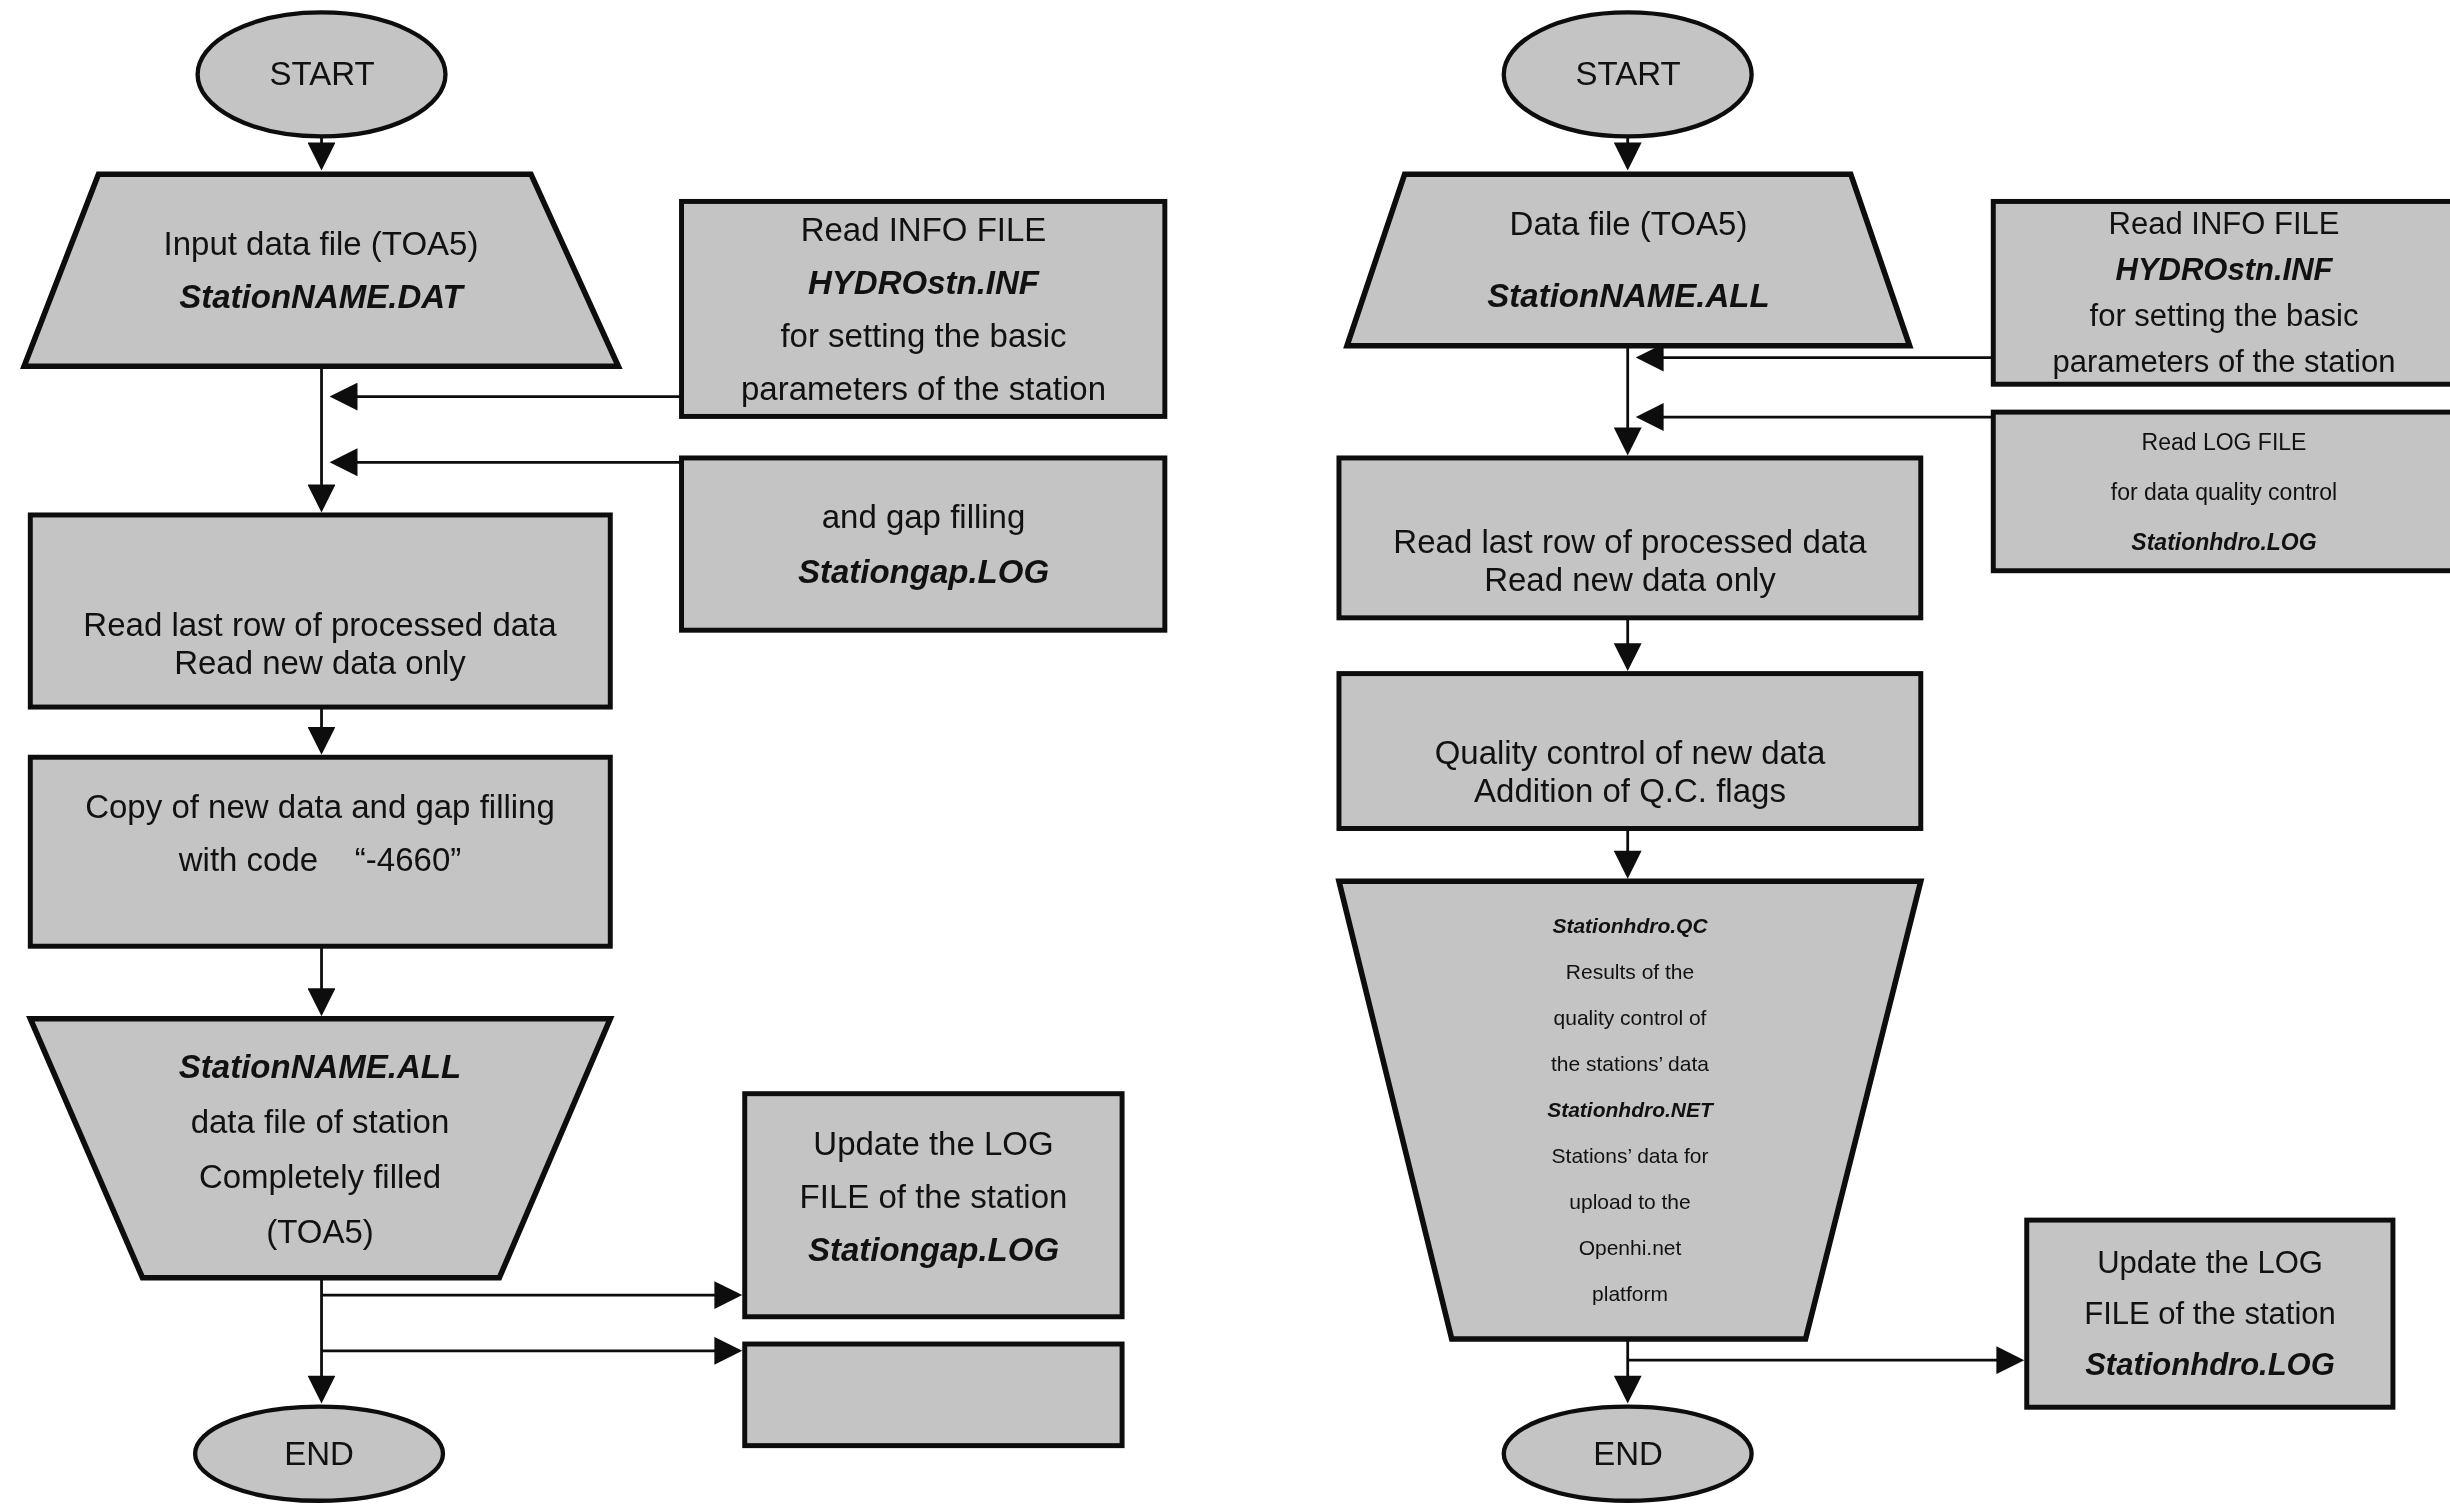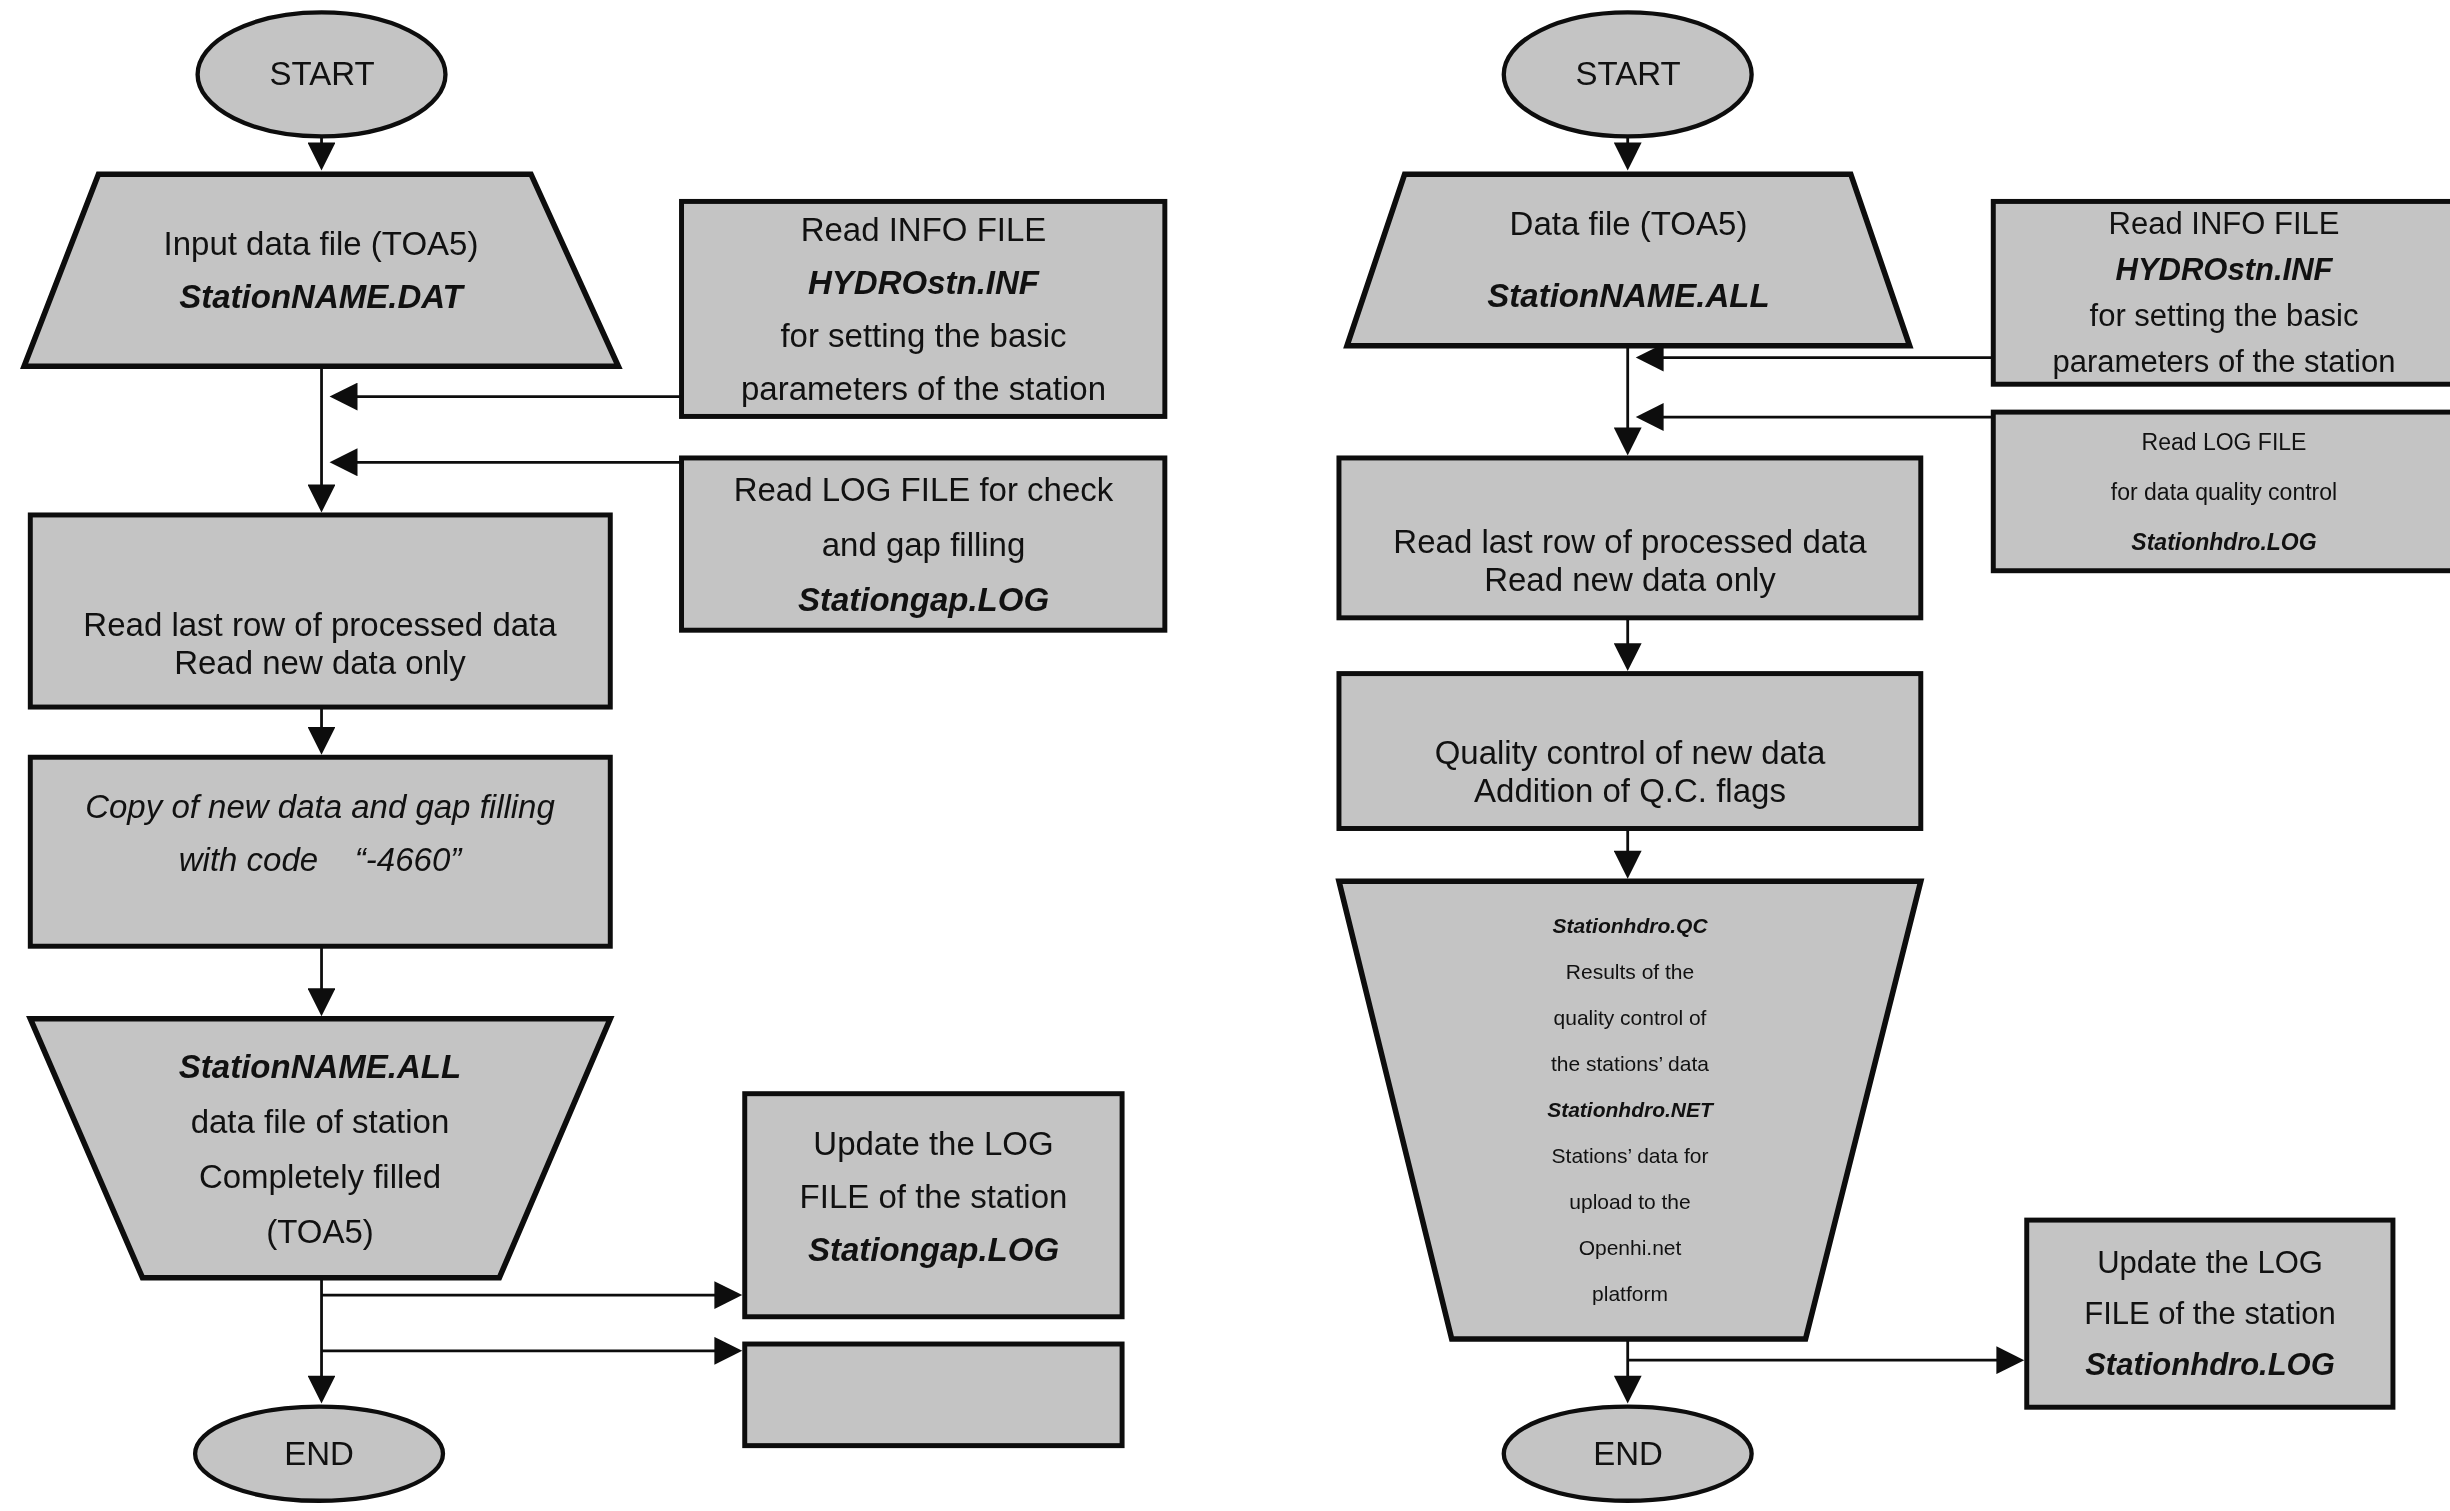--- a/index.html
+++ b/index.html
@@ -95,31 +95,30 @@
   </div>
 
   <div class="node-label" style="left:674px; top:201px; width:483px; height:215px; line-height:53px;">
     <span class="line">Read INFO FILE</span>
     <span class="line bi">HYDROstn.INF</span>
     <span class="line">for setting the basic</span>
     <span class="line">parameters of the station</span>
   </div>
 
   <div class="node-label" style="left:674px; top:458px; width:483px; height:172px; line-height:55px;">
-    <span class="line">Read LOG FILE for check</span>
     <span class="line">and gap filling</span>
     <span class="line bi">Stationgap.LOG</span>
   </div>
 
   <div class="node-label spread" style="left:22px; top:515px; width:580px; height:192px; padding:25px 12.4px;">
     <span class="line">Read last row of processed data</span>
     <span class="line">Read new data only</span>
   </div>
 
-  <div class="node-label" style="left:22px; top:757px; width:580px; height:189px; line-height:53px; padding-bottom:37px;font-style:italic;">
+  <div class="node-label" style="left:22px; top:757px; width:580px; height:189px; line-height:53px; padding-bottom:37px;">
     <span class="line">Copy of new data and gap filling</span>
     <span class="line">with code    “-4660”</span>
   </div>
 
   <div class="node-label" style="left:22px; top:1019px; width:580px; height:259px; line-height:55px;">
     <span class="line bi">StationNAME.ALL</span>
     <span class="line">data file of station</span>
     <span class="line">Completely filled</span>
     <span class="line">(TOA5)</span>
   </div>

